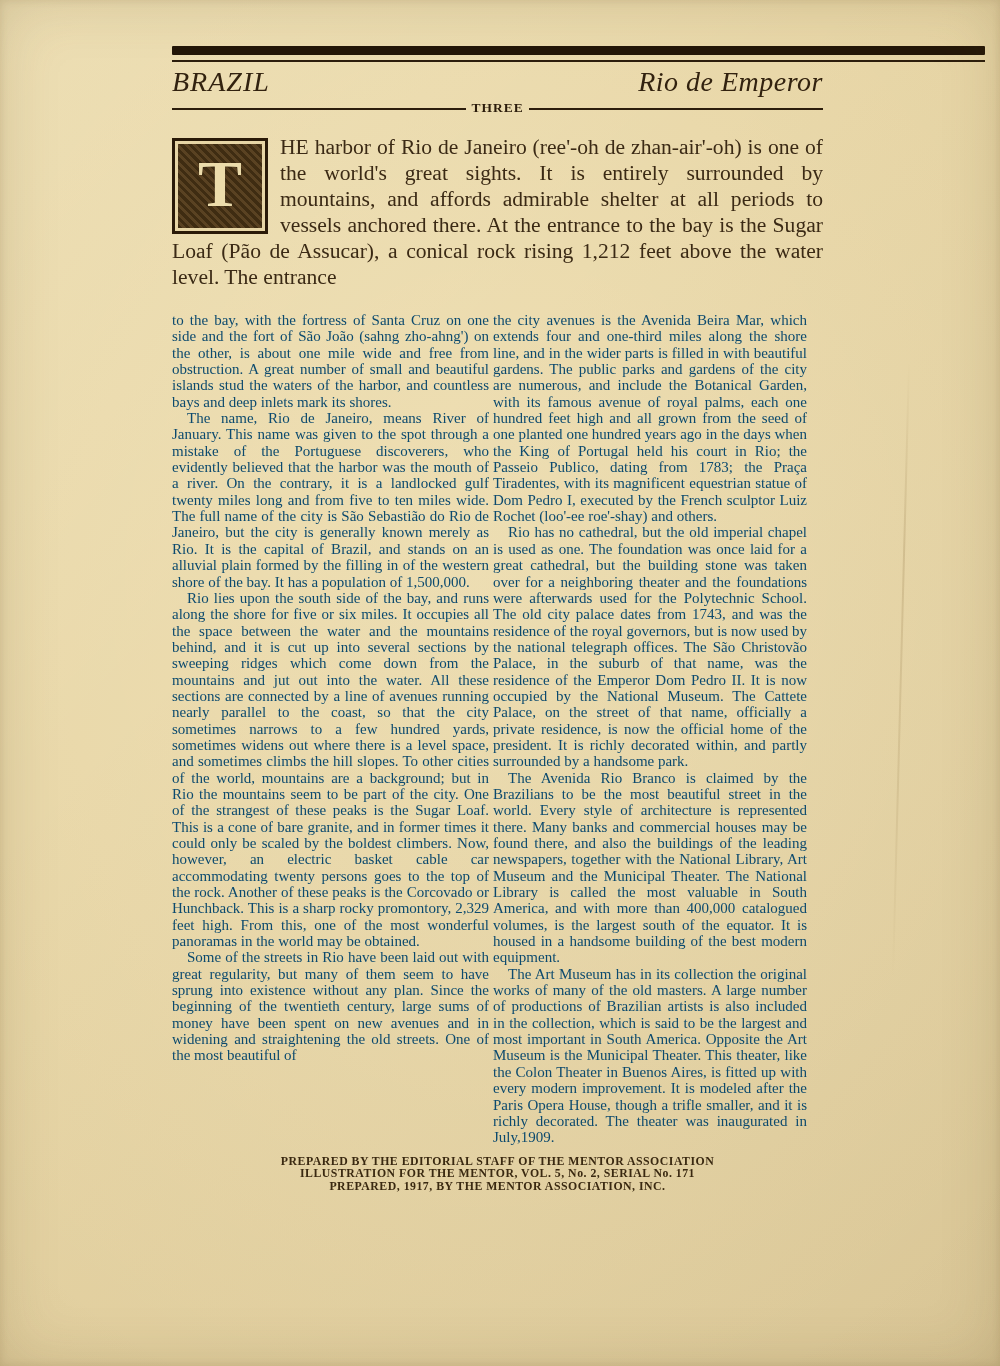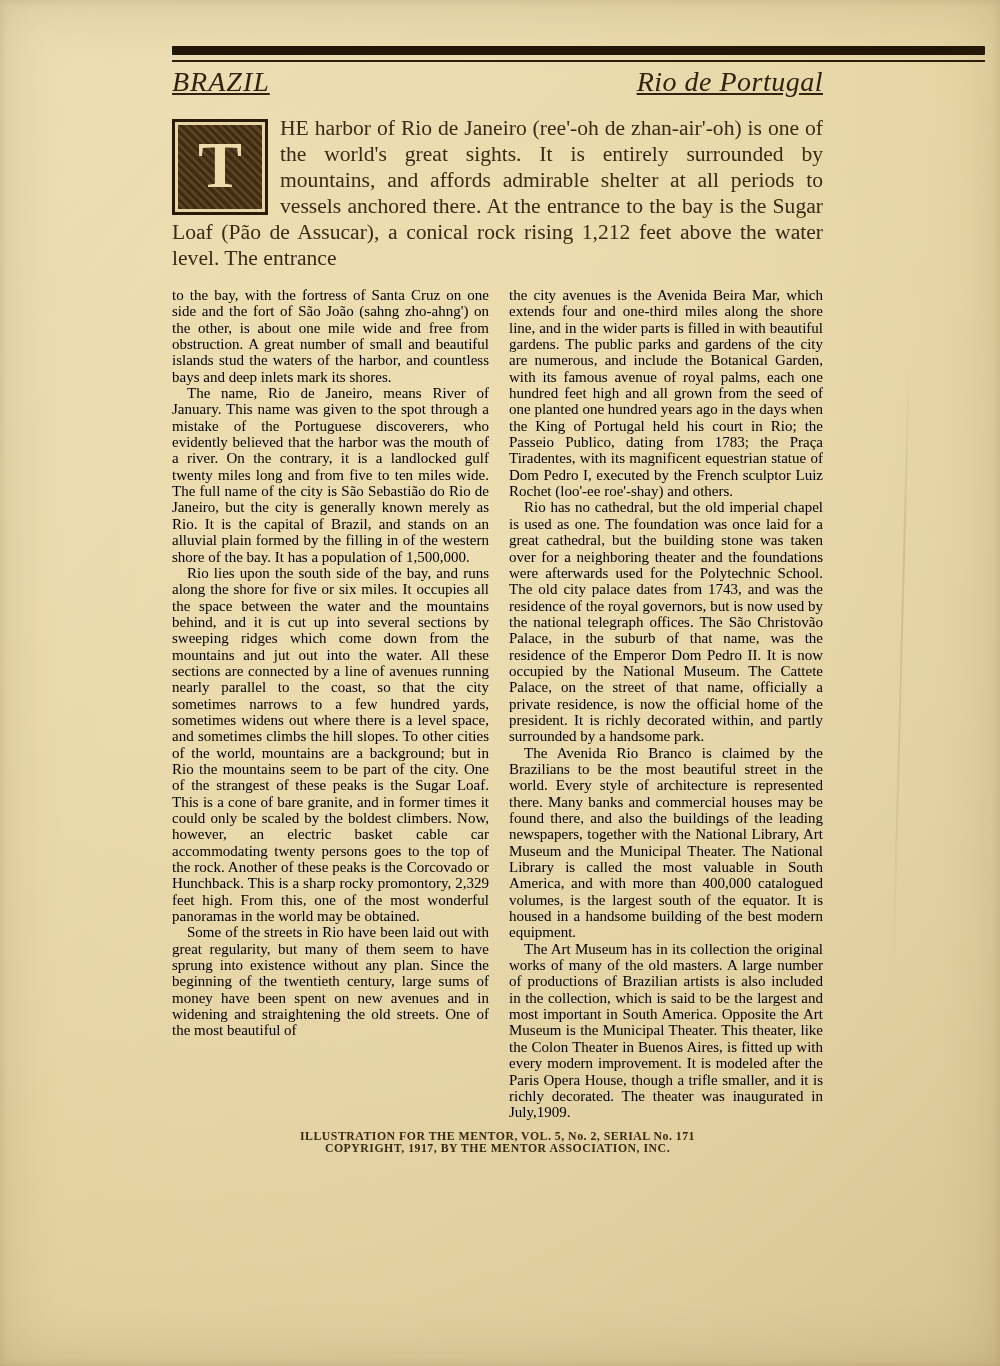--- a/index.html
+++ b/index.html
@@ -23,21 +23,21 @@
     box-shadow:inset 0 0 60px rgba(95,70,25,0.18), inset 0 0 8px rgba(95,70,25,0.15);
   }
 
   .toprule{position:absolute;left:172px;top:46px;width:813px;}
   .toprule .bar{height:9px;background:#241708;border-radius:1px;}
   .toprule .thin{height:2px;background:#2c1d0c;margin-top:5px;}
 
   .content{position:absolute;left:172px;top:64px;width:651px;}
 
   .masthead{display:flex;justify-content:space-between;align-items:baseline;margin-top:2px;}
-  .masthead .title{font-style:italic;font-size:28px;letter-spacing:1px;color:#32220f;text-decoration:underline;}
+  .masthead .title{font-style:italic;font-size:28px;letter-spacing:1px;color:#32220f;}
   .masthead .title.right{letter-spacing:0.5px;}
 
   .threerule{display:flex;align-items:center;margin-top:3px;color:#2c1d0c;}
   .threerule .line{flex:1;border-top:2px solid #2c1d0c;}
   .threerule .label{
     padding:0 5px;font-weight:bold;font-size:13.5px;letter-spacing:1px;
     transform:translateY(-1px);
   }
 
   .intro{margin-top:17px;font-size:21.6px;line-height:26px;text-align:justify;color:#3b2a15;}
@@ -47,21 +47,21 @@
   }
   .dropcap-inner{
     width:100%;height:100%;display:flex;align-items:center;justify-content:center;
     background:repeating-linear-gradient(45deg,#3f2c12 0 3px,#5a4222 3px 6px);
   }
   .dropcap-letter{
     font-size:66px;font-weight:bold;color:#ecdcab;line-height:1;
     transform:translateY(-2px);text-shadow:0 0 1px rgba(0,0,0,0.4);
   }
 
-  .columns{margin-top:16px;display:flex;gap:20px;font-size:15px;line-height:16.35px;text-align:justify;color:#000000;}
+  .columns{margin-top:22px;display:flex;gap:4px;font-size:15px;line-height:16.35px;text-align:justify;color:#0c4a6e;}
   .col{width:317px;}
   .col.right{width:314px;}
   .col p{margin:0;}
   .col p.indent{text-indent:15px;}
 
   .footer{margin-top:9px;text-align:center;font-weight:bold;color:#3a2911;}
   .footer div{font-size:11.8px;line-height:12.6px;letter-spacing:0.5px;}
 </style>
 </head>
 <body>
@@ -70,23 +70,28 @@
 
 <div class="toprule">
   <div class="bar"></div>
   <div class="thin"></div>
 </div>
 
 <div class="content">
 
   <div class="masthead">
     <span class="title left">BRAZIL</span>
-    <span class="title right">Rio de Portugal</span>
+    <span class="title right">Rio de Emperor</span>
   </div>
 
+  <div class="threerule">
+    <span class="line"></span>
+    <span class="label">THREE</span>
+    <span class="line"></span>
+  </div>
 
   <div class="intro">
     <span class="dropcap-box">
       <span class="dropcap-inner">
         <span class="dropcap-letter">T</span>
       </span>
     </span><span>HE harbor of Rio de Janeiro (ree'-oh de zhan-air'-oh) is one of the world's great sights.  It is entirely surrounded by mountains, and affords admirable shelter at all periods to vessels anchored there.  At the entrance to the bay is the Sugar Loaf (Pão de Assucar), a conical rock rising 1,212 feet above the water level.  The entrance</span>
   </div>
 
   <div class="columns">
@@ -98,19 +103,20 @@
       </div>
     <div class="col right">
         <p class="">the city avenues is the Avenida Beira Mar, which extends four and one-third miles along the shore line, and in the wider parts is filled in with beautiful gardens.  The public parks and gardens of the city are numerous, and include the Botanical Garden, with its famous avenue of royal palms, each one hundred feet high and all grown from the seed of one planted one hundred years ago in the days when the King of Portugal held his court in Rio; the Passeio Publico, dating from 1783; the Praça Tiradentes, with its magnificent equestrian statue of Dom Pedro I, executed by the French sculptor Luiz Rochet (loo'-ee roe'-shay) and others.</p>
         <p class="indent">Rio has no cathedral, but the old imperial chapel is used as one.  The foundation was once laid for a great cathedral, but the building stone was taken over for a neighboring theater and the foundations were afterwards used for the Polytechnic School.  The old city palace dates from 1743, and was the residence of the royal governors, but is now used by the national telegraph offices.  The São Christovão Palace, in the suburb of that name, was the residence of the Emperor Dom Pedro II.  It is now occupied by the National Museum.  The Cattete Palace, on the street of that name, officially a private residence, is now the official home of the president.  It is richly decorated within, and partly surrounded by a handsome park.</p>
         <p class="indent">The Avenida Rio Branco is claimed by the Brazilians to be the most beautiful street in the world.  Every style of architecture is represented there.  Many banks and commercial houses may be found there, and also the buildings of the leading newspapers, together with the National Library, Art Museum and the Municipal Theater.  The National Library is called the most valuable in South America, and with more than 400,000 catalogued volumes, is the largest south of the equator.  It is housed in a handsome building of the best modern equipment.</p>
         <p class="indent">The Art Museum has in its collection the original works of many of the old masters.  A large number of productions of Brazilian artists is also included in the collection, which is said to be the largest and most important in South America. Opposite the Art Museum is the Municipal Theater.  This theater, like the Colon Theater in Buenos Aires, is fitted up with every modern improvement.  It is modeled after the Paris Opera House, though a trifle smaller, and it is richly decorated. The theater was inaugurated in July,1909.</p>
       </div>
   </div>
 
   <div class="footer">
+      <div>PREPARED BY THE EDITORIAL STAFF OF THE MENTOR ASSOCIATION</div>
       <div>ILLUSTRATION FOR THE MENTOR, VOL. 5, No. 2, SERIAL No. 171</div>
-      <div>COPYRIGHT, 1917, BY THE MENTOR ASSOCIATION, INC.</div>
+      <div>PREPARED, 1917, BY THE MENTOR ASSOCIATION, INC.</div>
     </div>
 
 </div>
 
 <div class="edge-shade"></div>
 
 </body></html>

